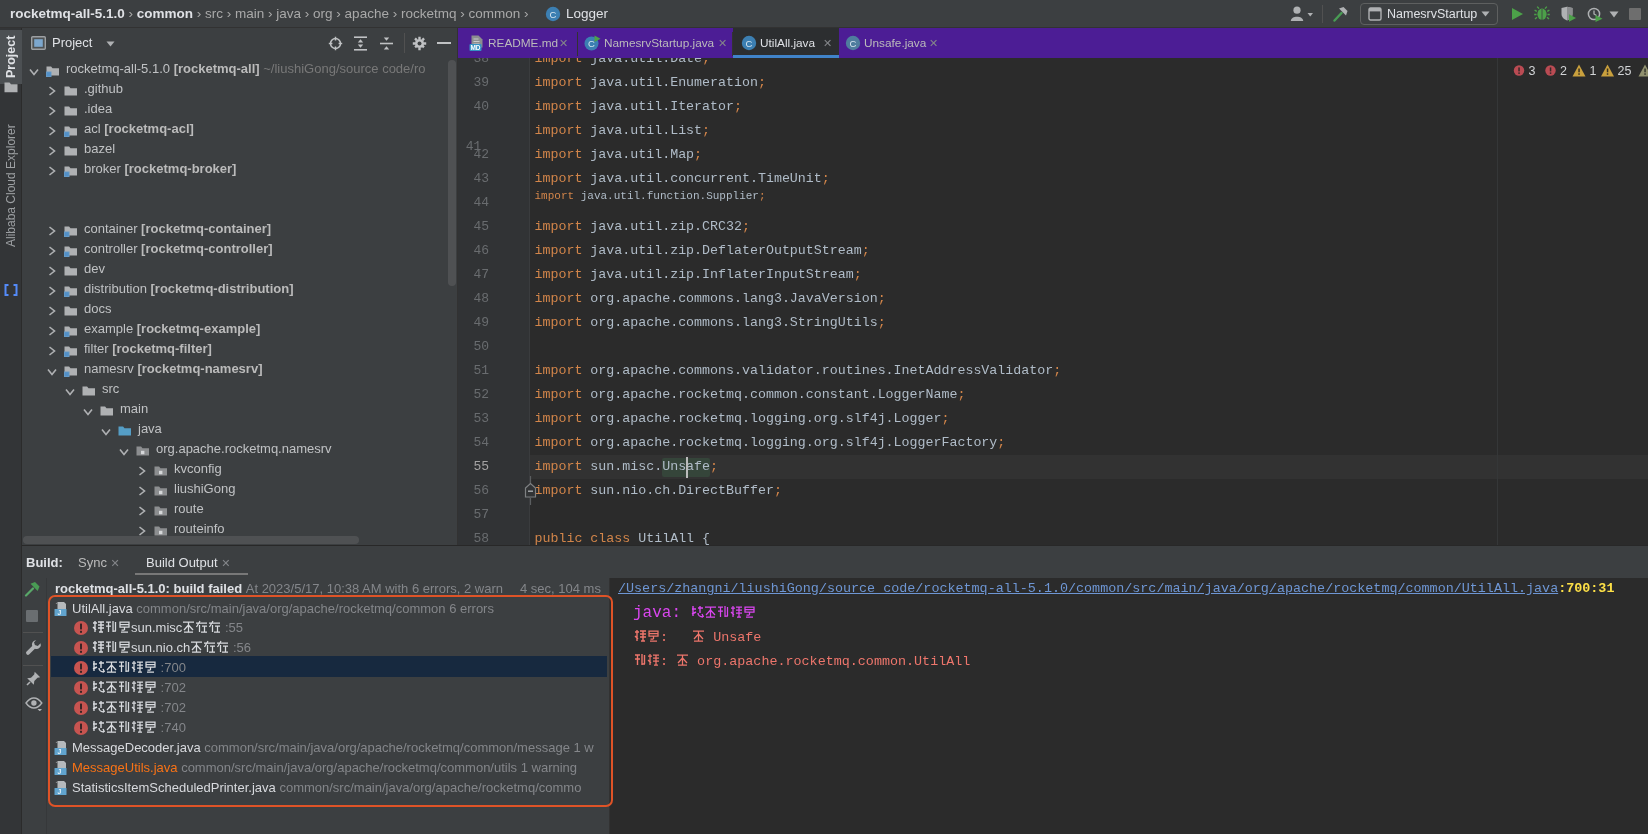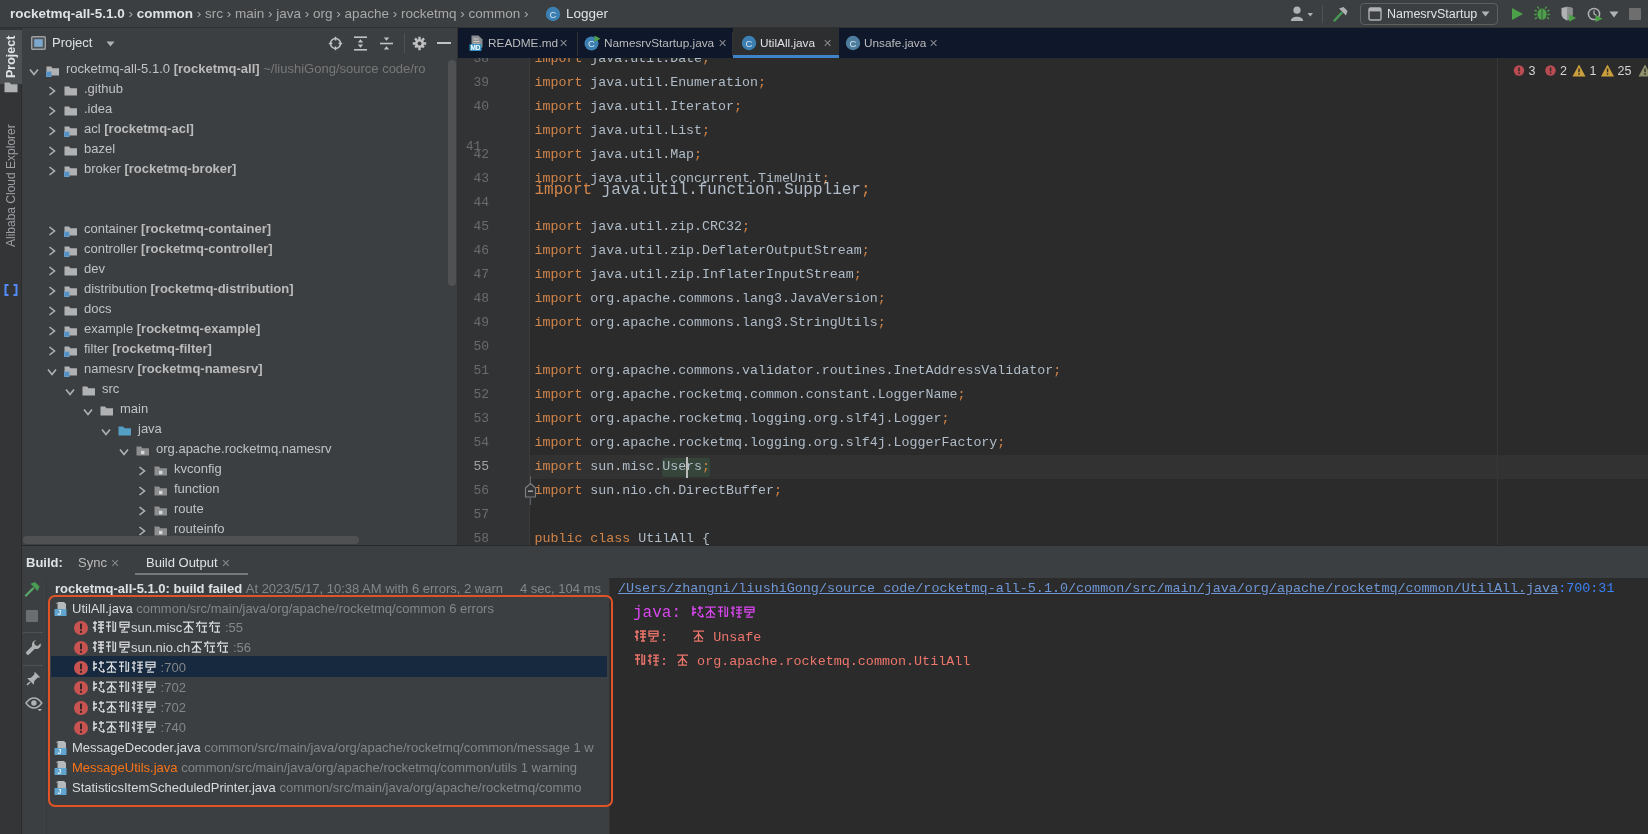--- a/index.html
+++ b/index.html
@@ -312,21 +312,21 @@
 <div class="abs" style="left:152px;top:3px;height:16px;line-height:16px;white-space:pre;"><span style="color:#C0C2C4;">kvconfig</span></div>
 </div>
 <div class="abs" style="left:0;top:420px;width:436px;height:20px;">
 <svg class="abs" style="left:116px;top:8px;" width="8" height="10" viewBox="0 0 8 10">
         <path d="M1.5 1 L6.5 5 L1.5 9" stroke="#AFB1B3" stroke-width="1.6" fill="none"></path>
       </svg>
 <svg class="abs" style="left:132px;top:6px;" width="14" height="14" viewBox="0 0 14 14">
         <path d="M0.5 2.5 h4.6 l1.4 1.7 h6.5 v7.3 h-12.5 z" fill="#8C8E90"></path>
         <rect x="5" y="6.8" width="3.4" height="3.4" fill="#D5D7D9"></rect>
       </svg>
-<div class="abs" style="left:152px;top:3px;height:16px;line-height:16px;white-space:pre;"><span style="color:#C0C2C4;">function</span></div>
+<div class="abs" style="left:152px;top:3px;height:16px;line-height:16px;white-space:pre;"><span style="color:#C0C2C4;">liushiGong</span></div>
 </div>
 <div class="abs" style="left:0;top:440px;width:436px;height:20px;">
 <svg class="abs" style="left:116px;top:8px;" width="8" height="10" viewBox="0 0 8 10">
         <path d="M1.5 1 L6.5 5 L1.5 9" stroke="#AFB1B3" stroke-width="1.6" fill="none"></path>
       </svg>
 <svg class="abs" style="left:132px;top:6px;" width="14" height="14" viewBox="0 0 14 14">
         <path d="M0.5 2.5 h4.6 l1.4 1.7 h6.5 v7.3 h-12.5 z" fill="#8C8E90"></path>
         <rect x="5" y="6.8" width="3.4" height="3.4" fill="#D5D7D9"></rect>
       </svg>
 <div class="abs" style="left:152px;top:3px;height:16px;line-height:16px;white-space:pre;"><span style="color:#C0C2C4;">route</span></div>
@@ -339,21 +339,21 @@
         <path d="M0.5 2.5 h4.6 l1.4 1.7 h6.5 v7.3 h-12.5 z" fill="#8C8E90"></path>
         <rect x="5" y="6.8" width="3.4" height="3.4" fill="#D5D7D9"></rect>
       </svg>
 <div class="abs" style="left:152px;top:3px;height:16px;line-height:16px;white-space:pre;"><span style="color:#C0C2C4;">routeinfo</span></div>
 </div>
 </div>
 <div class="abs" style="left:448px;top:60px;width:8px;height:226px;background:#55585a;border-radius:4px;opacity:.75;"></div>
 <div class="abs" style="left:23px;top:536px;width:336px;height:8px;background:#55585a;border-radius:4px;opacity:.75;"></div>
 <div class="abs" style="left:457px;top:28px;width:1px;height:517px;background:#323232;"></div>
 
-<div class="abs" id="tabbar" style="left:458px;top:28px;width:1190px;height:30px;background:#0f172a;z-index:3;text-decoration:underline;">
+<div class="abs" id="tabbar" style="left:458px;top:28px;width:1190px;height:30px;background:#4c1d95;z-index:3;text-decoration:underline;">
 
   <svg class="abs" style="left:11px;top:7px;" width="15" height="16" viewBox="0 0 15 16">
     <path d="M2.5 0.5 h7 l4 4 v8 h-11 z" fill="#8C8E90"></path>
     <path d="M4.5 4 h5 M4.5 6.5 h6 M4.5 9 h6" stroke="#c8cacc" stroke-width="1"></path>
     <rect x="0.5" y="9" width="12" height="7" rx="1" fill="#3592C4"></rect>
     <text x="6.5" y="14.7" text-anchor="middle" font-size="6.5" font-weight="bold" fill="#fff" font-family="Liberation Sans">MD</text>
   </svg>
   <div class="abs" style="left:30px;top:8px;color:#BBBBBB;font-size:11.8px;">README.md</div>
   <div class="abs" style="left:101px;top:9px;color:#84868a;font-size:11px;">✕</div>
   <div class="abs" style="left:119px;top:4px;width:1px;height:24px;background:#323232;"></div>
@@ -409,31 +409,31 @@
 </div>
 <div class="abs" id="editor" style="left:530px;top:57px;width:1118px;height:488px;background:#2B2B2B;overflow:hidden;">
 <div class="abs" style="left:0;top:398px;width:1118px;height:24px;background:#323232;"></div>
 <div class="abs" style="left:132.2px;top:401px;width:47.9px;height:19px;background:#35453A;border-radius:2px;"></div>
 <div class="row mono" style="left:4.5px;top:-7px;height:18px;line-height:18px;font-size:13.3px;"><span style="color:#D2854A">import</span><span style="color:#B0BCC8"> java.util.Date</span><span style="color:#D2854A">;</span></div>
 <div class="row mono" style="left:4.5px;top:17px;height:18px;line-height:18px;font-size:13.3px;"><span style="color:#D2854A">import</span><span style="color:#B0BCC8"> java.util.Enumeration</span><span style="color:#D2854A">;</span></div>
 <div class="row mono" style="left:4.5px;top:41px;height:18px;line-height:18px;font-size:13.3px;"><span style="color:#D2854A">import</span><span style="color:#B0BCC8"> java.util.Iterator</span><span style="color:#D2854A">;</span></div>
 <div class="row mono" style="left:4.5px;top:65px;height:18px;line-height:18px;font-size:13.3px;"><span style="color:#D2854A">import</span><span style="color:#B0BCC8"> java.util.List</span><span style="color:#D2854A">;</span></div>
 <div class="row mono" style="left:4.5px;top:89px;height:18px;line-height:18px;font-size:13.3px;"><span style="color:#D2854A">import</span><span style="color:#B0BCC8"> java.util.Map</span><span style="color:#D2854A">;</span></div>
 <div class="row mono" style="left:4.5px;top:113px;height:18px;line-height:18px;font-size:13.3px;"><span style="color:#D2854A">import</span><span style="color:#B0BCC8"> java.util.concurrent.TimeUnit</span><span style="color:#D2854A">;</span></div>
-<div class="row mono" style="left:4.5px;top:124px;height:18px;line-height:18px;font-size:16px;"><span style="color:#D2854A">import</span><span style="color:#B0BCC8"> java.util.function.Supplier</span><span style="color:#D2854A">;</span></div>
+<div class="row mono" style="left:4.5px;top:130px;height:18px;line-height:18px;font-size:11px;"><span style="color:#D2854A">import</span><span style="color:#B0BCC8"> java.util.function.Supplier</span><span style="color:#D2854A">;</span></div>
 <div class="row mono" style="left:4.5px;top:161px;height:18px;line-height:18px;font-size:13.3px;"><span style="color:#D2854A">import</span><span style="color:#B0BCC8"> java.util.zip.CRC32</span><span style="color:#D2854A">;</span></div>
 <div class="row mono" style="left:4.5px;top:185px;height:18px;line-height:18px;font-size:13.3px;"><span style="color:#D2854A">import</span><span style="color:#B0BCC8"> java.util.zip.DeflaterOutputStream</span><span style="color:#D2854A">;</span></div>
 <div class="row mono" style="left:4.5px;top:209px;height:18px;line-height:18px;font-size:13.3px;"><span style="color:#D2854A">import</span><span style="color:#B0BCC8"> java.util.zip.InflaterInputStream</span><span style="color:#D2854A">;</span></div>
 <div class="row mono" style="left:4.5px;top:233px;height:18px;line-height:18px;font-size:13.3px;"><span style="color:#D2854A">import</span><span style="color:#B0BCC8"> org.apache.commons.lang3.JavaVersion</span><span style="color:#D2854A">;</span></div>
 <div class="row mono" style="left:4.5px;top:257px;height:18px;line-height:18px;font-size:13.3px;"><span style="color:#D2854A">import</span><span style="color:#B0BCC8"> org.apache.commons.lang3.StringUtils</span><span style="color:#D2854A">;</span></div>
 <div class="row mono" style="left:4.5px;top:305px;height:18px;line-height:18px;font-size:13.3px;"><span style="color:#D2854A">import</span><span style="color:#B0BCC8"> org.apache.commons.validator.routines.InetAddressValidator</span><span style="color:#D2854A">;</span></div>
 <div class="row mono" style="left:4.5px;top:329px;height:18px;line-height:18px;font-size:13.3px;"><span style="color:#D2854A">import</span><span style="color:#B0BCC8"> org.apache.rocketmq.common.constant.LoggerName</span><span style="color:#D2854A">;</span></div>
 <div class="row mono" style="left:4.5px;top:353px;height:18px;line-height:18px;font-size:13.3px;"><span style="color:#D2854A">import</span><span style="color:#B0BCC8"> org.apache.rocketmq.logging.org.slf4j.Logger</span><span style="color:#D2854A">;</span></div>
 <div class="row mono" style="left:4.5px;top:377px;height:18px;line-height:18px;font-size:13.3px;"><span style="color:#D2854A">import</span><span style="color:#B0BCC8"> org.apache.rocketmq.logging.org.slf4j.LoggerFactory</span><span style="color:#D2854A">;</span></div>
-<div class="row mono" style="left:4.5px;top:401px;height:18px;line-height:18px;font-size:13.3px;"><span style="color:#D2854A">import</span><span style="color:#B0BCC8"> sun.misc.Users</span><span style="color:#D2854A">;</span></div>
+<div class="row mono" style="left:4.5px;top:401px;height:18px;line-height:18px;font-size:13.3px;"><span style="color:#D2854A">import</span><span style="color:#B0BCC8"> sun.misc.Unsafe</span><span style="color:#D2854A">;</span></div>
 <div class="row mono" style="left:4.5px;top:425px;height:18px;line-height:18px;font-size:13.3px;"><span style="color:#D2854A">import</span><span style="color:#B0BCC8"> sun.nio.ch.DirectBuffer</span><span style="color:#D2854A">;</span></div>
 <div class="row mono" style="left:4.5px;top:473px;height:18px;line-height:18px;font-size:13.3px;"><span style="color:#D2854A">public class</span><span style="color:#B0BCC8"> UtilAll {</span></div>
 <div class="abs" style="left:156.1px;top:400px;width:1.6px;height:21px;background:#BBBBBB;"></div>
 <div class="abs" style="left:967px;top:0;width:1px;height:488px;background:#353738;"></div>
 <svg class="abs" style="left:982px;top:6px;" width="136" height="16" viewBox="0 0 136 16">
 <circle cx="7" cy="7.5" r="5.2" fill="#BA4B53"></circle>
       <rect x="6.3" y="4.4" width="1.5" height="4" fill="#35292a"></rect>
       <rect x="6.3" y="9.4" width="1.5" height="1.5" fill="#35292a"></rect>
 <text x="16.5" y="12" font-size="12.5" fill="#D2D4D6" font-family="Liberation Sans">3</text>
 <circle cx="38.5" cy="7.5" r="5.2" fill="#BA4B53"></circle>
@@ -605,21 +605,21 @@
         <path d="M4.5 1 h6.5 l2 2 v5 h-8.5z" fill="#B5B9BC"></path>
         <path d="M4.5 1 l-2 2 h2z" fill="#8C8E90"></path>
         <rect x="1.5" y="8" width="12" height="7" rx="0.5" fill="#61A4CE"></rect>
         <text x="4.6" y="14" font-size="6.8" font-weight="bold" fill="#EAF4FA" font-family="Liberation Sans">J</text>
       </svg><div class="abs" style="left:26px;top:2px;height:16px;line-height:16px;"><span style="color:#D8DADE;">StatisticsItemScheduledPrinter.java</span> <span style="color:#84868a;">common/src/main/java/org/apache/rocketmq/commo</span></div></div>
 </div>
 <div class="abs" style="left:48px;top:595px;width:565px;height:212px;border:2.5px solid #DF5327;border-radius:7px;z-index:30;"></div>
 <div class="abs" style="left:46px;top:578px;width:1px;height:256px;background:#36383a;"></div>
 <div class="abs" style="left:609px;top:578px;width:1px;height:256px;background:#323232;"></div>
 <div class="abs" id="console" style="left:610px;top:578px;width:1038px;height:256px;background:#2B2B2B;">
-<div class="row mono" style="left:8px;top:3px;height:16px;line-height:16px;font-size:13.4px;"><span style="color:#6E96D4;text-decoration:underline;">/Users/zhangni/liushiGong/source_code/rocketmq-all-5.1.0/common/src/main/java/org/apache/rocketmq/common/UtilAll.java</span><span style="color:#3b82f6;">:700:31</span></div>
+<div class="row mono" style="left:8px;top:3px;height:16px;line-height:16px;font-size:13.4px;"><span style="color:#6E96D4;text-decoration:underline;">/Users/zhangni/liushiGong/source_code/rocketmq-all-5.1.0/common/src/main/java/org/apache/rocketmq/common/UtilAll.java</span><span style="color:#fde047;font-weight:bold;">:700:31</span></div>
 <div class="row mono" style="left:23px;top:27px;height:16px;line-height:16px;font-size:16px;color:#d946ef;">java: <svg width="13" height="14" viewBox="0 0 13 14" style="display:inline-block;vertical-align:-2px" fill="none" stroke="currentColor" stroke-width="1.4">
         <path d="M2 1 v10 M1 4 h4 M1 9 l4 -2 M7 3 h5 M9 1 v7 M7 8 c0 2 2 4 5 4 M11 9 l1.5 3"></path>
       </svg><svg width="13" height="14" viewBox="0 0 13 14" style="display:inline-block;vertical-align:-2px" fill="none" stroke="currentColor" stroke-width="1.25">
         <path d="M1 2 h11 M6.5 2 v10 M6.5 5 l-4.5 5 M6.5 5 l4.5 5 M2 12 h9"></path>
       </svg><svg width="13" height="14" viewBox="0 0 13 14" style="display:inline-block;vertical-align:-2px" fill="none" stroke="currentColor" stroke-width="1.25">
         <path d="M1 2 h5 M3.5 2 v10 M1 6 h5 M8 1 v11 M10.5 2 v9 M8 11 h3"></path>
       </svg><svg width="13" height="14" viewBox="0 0 13 14" style="display:inline-block;vertical-align:-2px" fill="none" stroke="currentColor" stroke-width="1.25">
         <path d="M1 3 h4 M3 1 v11 M1 7 l3 3 M6 2 h6 M6 5 h6 M6 8 h6 M9 2 v10 M7 12 h4"></path>
       </svg><svg width="13" height="14" viewBox="0 0 13 14" style="display:inline-block;vertical-align:-2px" fill="none" stroke="currentColor" stroke-width="1.25">
         <path d="M2 2 h9 v5 h-9 z M2 4.5 h9 M6.5 7 v3 M6.5 10 h-3 M3 12 h7"></path>

